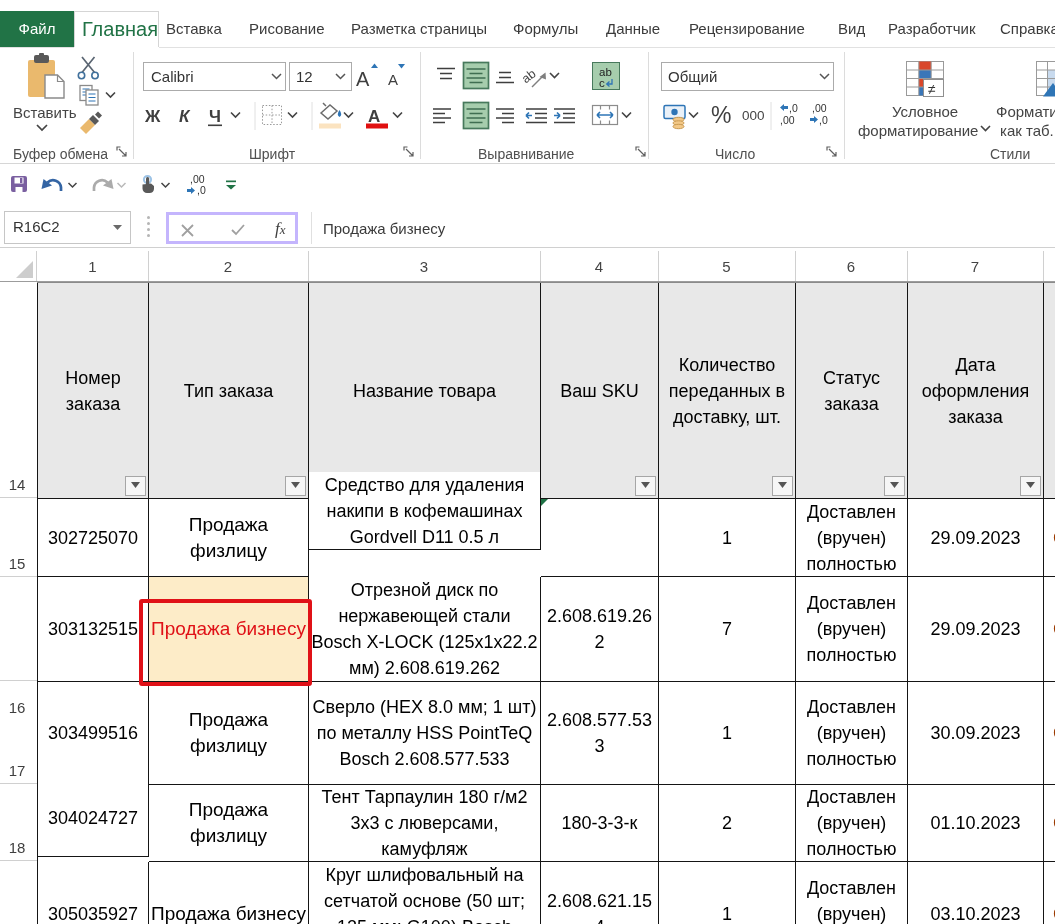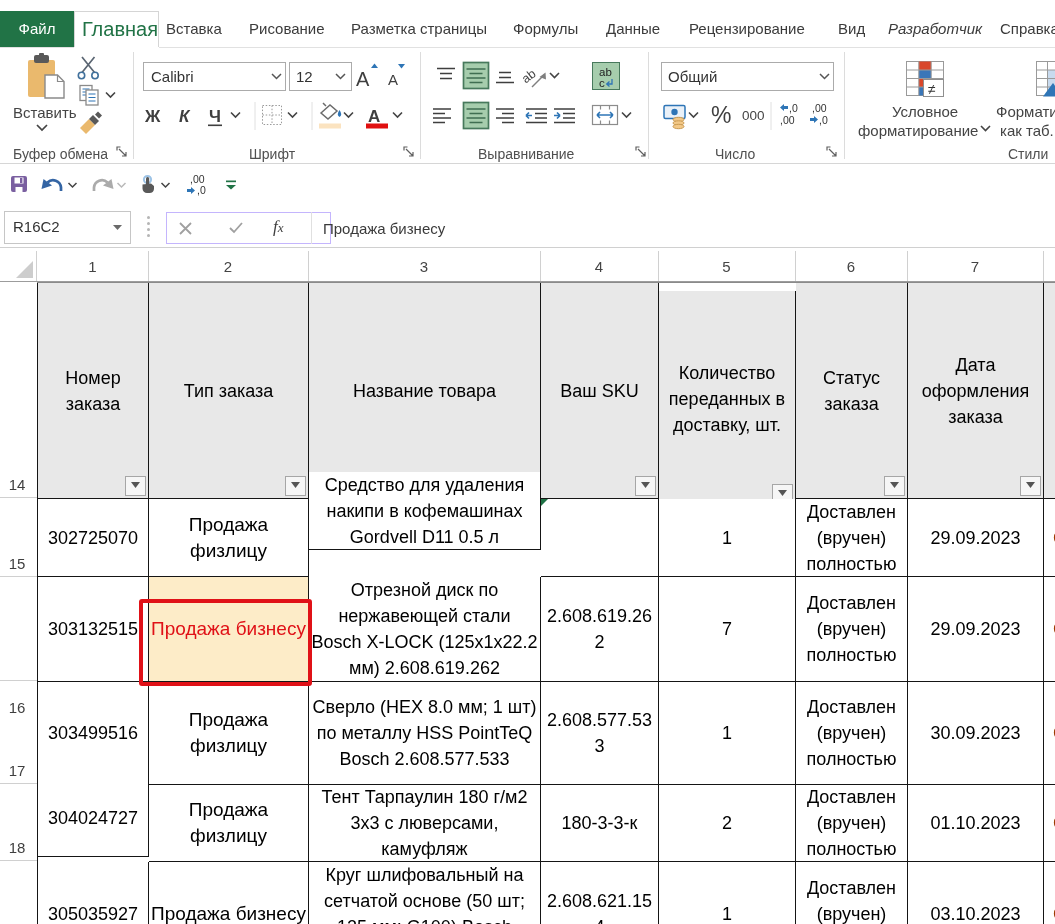--- a/index.html
+++ b/index.html
@@ -32,35 +32,35 @@
 <div class="abs" style="left:74px;top:11px;width:85px;height:36px;background:#fff;
      border:1px solid #d5d5d5;border-bottom:none;box-sizing:border-box;color:#217346;
      font-size:20px;text-align:right;line-height:34px;">Главная</div>
 <div class="tabtxt" style="left:166px;">Вставка</div>
 <div class="tabtxt" style="left:249px;">Рисование</div>
 <div class="tabtxt" style="left:351px;">Разметка страницы</div>
 <div class="tabtxt" style="left:513px;">Формулы</div>
 <div class="tabtxt" style="left:606px;">Данные</div>
 <div class="tabtxt" style="left:689px;">Рецензирование</div>
 <div class="tabtxt" style="left:838px;">Вид</div>
-<div class="tabtxt" style="left:888px;font-style:italic;">Разработчик</div>
+<div class="tabtxt" style="left:888px;">Разработчик</div>
 <div class="tabtxt" style="left:1000px;">Справка</div>
 <div class="abs" style="left:0;top:47px;width:74px;height:1px;background:#e1e1e1;"></div>
 <div class="abs" style="left:159px;top:47px;width:896px;height:1px;background:#e1e1e1;"></div>
 
 <div class="abs" style="left:0;top:163px;width:1055px;height:1px;background:#d6d6d6;"></div>
 <div class="gsep" style="left:133px;"></div>
 <div class="gsep" style="left:420px;"></div>
 <div class="gsep" style="left:648px;"></div>
 <div class="gsep" style="left:844px;"></div>
 <div class="glabel" style="left:13px;">Буфер обмена</div>
 <div class="glabel" style="left:249px;">Шрифт</div>
 <div class="glabel" style="left:478px;">Выравнивание</div>
 <div class="glabel" style="left:715px;">Число</div>
-<div class="glabel" style="left:990px;margin-left:18px;">Стили</div>
+<div class="glabel" style="left:990px;">Стили</div>
 
 <div id="dl1" class="abs" style="left:117px;top:147px;"></div>
 <div id="dl2" class="abs" style="left:404px;top:147px;"></div>
 <div id="dl3" class="abs" style="left:636px;top:147px;"></div>
 <div id="dl4" class="abs" style="left:827px;top:147px;"></div>
 
 <div id="qat" class="abs" style="left:0;top:165px;width:1055px;height:42px;"></div>
 
 <div class="abs" style="left:0;top:247px;width:1055px;height:1px;background:#d0d0d0;"></div>
 <div class="abs" style="left:4px;top:211px;width:127px;height:33px;border:1px solid #c6c6c6;box-sizing:border-box;">
@@ -68,21 +68,21 @@
   <svg style="position:absolute;right:8px;top:13px;" width="9" height="6">
       <path d="M0 0 L4.5 5 L9 0 Z" fill="#6a6a6a"></path>
     </svg>
 </div>
 <div class="abs" style="left:147px;top:216px;width:3px;height:24px;">
   <div style="width:3px;height:3px;border-radius:50%;background:#b5b5b5;margin-bottom:3px;"></div>
   <div style="width:3px;height:3px;border-radius:50%;background:#b5b5b5;margin-bottom:3px;"></div>
   <div style="width:3px;height:3px;border-radius:50%;background:#b5b5b5;margin-bottom:3px;"></div>
   <div style="width:3px;height:3px;border-radius:50%;background:#b5b5b5;"></div>
 </div>
-<div class="abs" style="left:166px;top:212px;width:165px;height:32px;border:1px solid #c4b5fd;box-sizing:border-box;text-decoration:underline;">
+<div class="abs" style="left:166px;top:212px;width:132px;height:32px;border:3px solid #c4b5fd;box-sizing:border-box;text-decoration:underline;">
   <svg style="position:absolute;left:12px;top:9px;" width="13" height="13">
       <path d="M1 1 L12 12 M12 1 L1 12" stroke="#a0a0a0" stroke-width="1.8" fill="none"></path>
     </svg>
   <svg style="position:absolute;left:62px;top:9px;" width="14" height="12">
       <path d="M1 6 L5 10 L13 1" stroke="#a0a0a0" stroke-width="1.8" fill="none"></path>
     </svg>
   <span style="position:absolute;left:106px;top:4px;font-size:17px;font-family:'Liberation Serif',serif;font-style:italic;color:#3f3f3f;">f<span style="font-size:13px;">x</span></span>
 </div>
 <div class="abs" style="left:311px;top:212px;width:1px;height:32px;background:#e0e0e0;"></div>
 <div class="abs" style="left:323px;top:220px;font-size:15px;color:#3a3a3a;">Продажа бизнесу</div>
@@ -150,21 +150,21 @@
       </div>
     </div>
 <div class="hcell" style="left:541px;top:283px;width:117px;height:215px;">
       <div>Ваш SKU</div>
       <div class="filtbtn">
         <svg width="9" height="7">
           <path d="M0 0 L4.5 6 L9 0 Z" fill="#555"></path>
         </svg>
       </div>
     </div>
-<div class="hcell" style="left:659px;top:291px;width:136px;height:215px;">
+<div class="hcell" style="left:659px;top:283px;width:136px;height:215px;">
       <div>Количество<br>переданных в<br>доставку, шт.</div>
       <div class="filtbtn">
         <svg width="9" height="7">
           <path d="M0 0 L4.5 6 L9 0 Z" fill="#555"></path>
         </svg>
       </div>
     </div>
 <div class="hcell" style="left:796px;top:283px;width:111px;height:215px;">
       <div>Статус<br>заказа</div>
       <div class="filtbtn">

